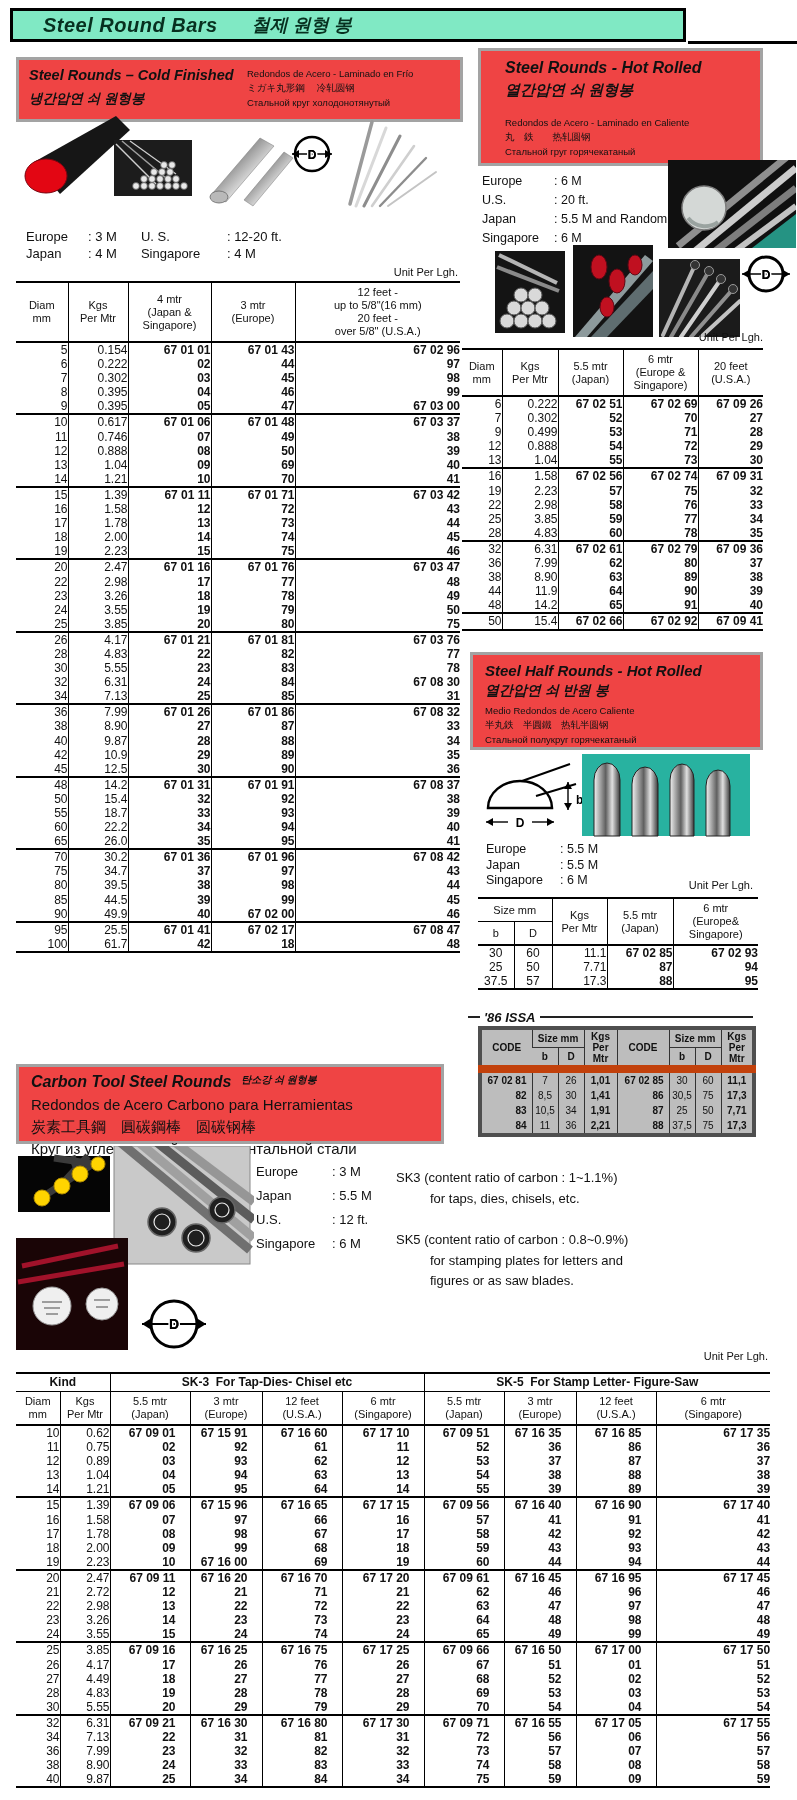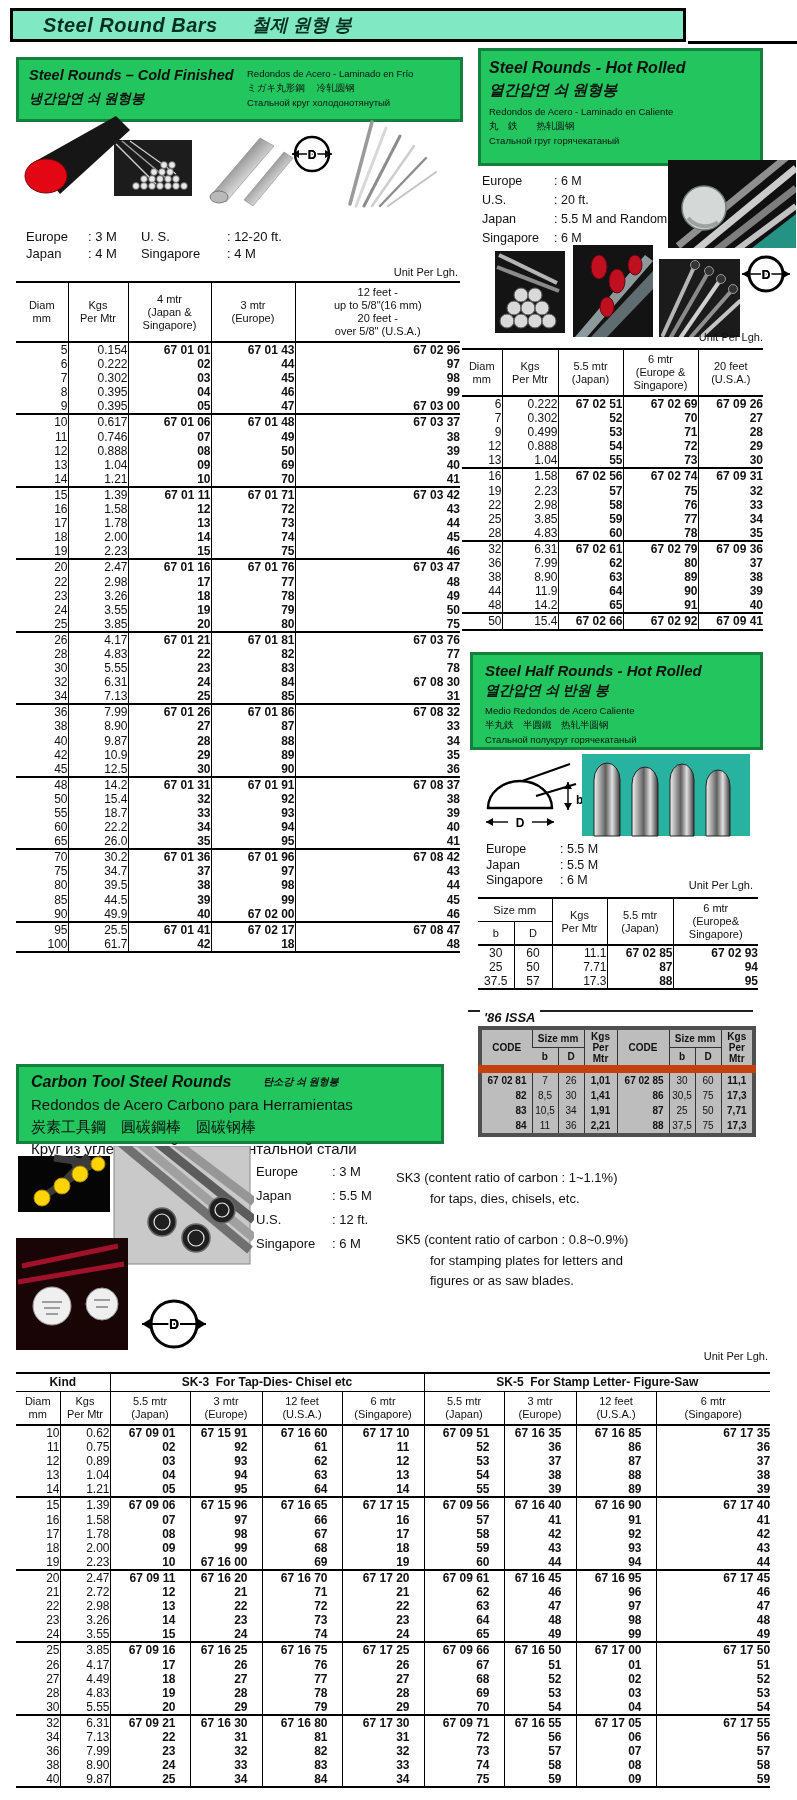--- a/index.html
+++ b/index.html
@@ -4,21 +4,21 @@
 <style>
   html,body{margin:0;padding:0}
   body{position:relative;width:797px;height:1800px;background:#fff;overflow:hidden;
        font-family:"Liberation Sans","DejaVu Sans",sans-serif;color:#111}
   .abs{position:absolute}
   .banner{left:10px;top:8px;width:676px;height:34px;background:#80e9c4;border:3px solid #000;
           display:flex;align-items:center;gap:34px;padding-left:30px;box-sizing:border-box}
   .banner .t1{font-size:20px;font-weight:bold;font-style:italic;color:#07301f;letter-spacing:.5px}
   .banner .t2{font-size:18px;font-weight:bold;font-style:italic;color:#07301f}
   .rule{background:#000}
-  .secbox{background:#22c55e;border:3px solid #15803d;box-sizing:border-box}
+  .secbox{background:#ef4444;border:3px solid #a3a3a3;box-sizing:border-box}
   .ml{white-space:pre-line}
   .ttl{font-weight:bold;font-style:italic}
   .sub{font-size:9.5px;line-height:1.5}
   .lenrow{display:flex;font-size:13px;line-height:17px}
   .lenrow .lab{flex:none}
   .unit{font-size:11px;text-align:right}
   table.data{border-collapse:collapse;table-layout:fixed;border-top:2px solid #000;border-bottom:2px solid #000}
   table.data th{font-weight:normal;text-align:center;vertical-align:middle;white-space:pre-line;
                 font-size:11px;line-height:13px;padding:3px 1px}
   table.data thead{border-bottom:2px solid #000}
@@ -40,21 +40,21 @@
   
   .issa-t{border-collapse:collapse;table-layout:fixed;background:#bdbdbd;border:4px solid #4f4f4f}
   .issa-t th{font-weight:bold;font-size:10px;line-height:11px;text-align:center;white-space:pre-line;padding:1px}
   .issa-t thead{border-bottom:2px solid #333}
   .issa-t tbody{border-top:8px solid #c2410c}
   .issa-t th+th,.issa-t td+td{border-left:1px solid #333}
   .issa-t td{font-size:10px;line-height:15px;padding:0;white-space:nowrap}
   .issa-t td.ic{font-weight:bold;text-align:right;padding-right:5px}
   .issa-t td.in{text-align:center}
   .issa-t td.ik{text-align:center;font-weight:bold}
-  .issaline{display:flex;align-items:flex-start}
+  .issaline{display:flex;align-items:center}
   .issaline .ln{border-bottom:2px solid #222;margin-bottom:2px}
   .issaline .lb{font-size:13px;font-weight:bold;font-style:italic;padding:0 4px}
   .dtxt{font:bold 12px "Liberation Sans",sans-serif}
 </style>
 </head>
 <body>
 
 <div class="abs banner">
   <span class="t1">Steel Round Bars</span>
   <span class="t2">철제 원형 봉</span>
@@ -489,24 +489,24 @@
       <tr>
         <td class="d">100</td>
         <td class="k">61.7</td>
         <td class="c">42</td>
         <td class="c">18</td>
         <td class="cu">48</td>
       </tr>
     </tbody>
   </table>
 
-<div class="abs secbox" style="left:478px;top:48px;width:285px;height:118px;padding:8px 8px">
+<div class="abs secbox" style="left:478px;top:48px;width:285px;height:118px;padding:8px 24px">
   <div class="ttl" style="font-size:16px">Steel Rounds - Hot Rolled</div>
   <div class="ttl" style="font-size:15px;margin-top:4px">열간압연 쇠 원형봉</div>
-  <div class="sub ml" style="margin-top:5px">Redondos de Acero - Laminado en Caliente
+  <div class="sub ml" style="margin-top:16px">Redondos de Acero - Laminado en Caliente
 丸　鉄　　热轧圆钢
 Стальной груг горячекатаный</div>
 </div>
 
 <div class="abs" style="left:482px;top:172px">
   <div class="lenrow" style="font-size:12.5px;line-height:19px">
       <span class="lab" style="width:72px">Europe</span>
       <span>: 6 M</span>
     </div>
   <div class="lenrow" style="font-size:12.5px;line-height:19px">
@@ -917,21 +917,21 @@
         <td class="ik">2,21</td>
         <td class="ic">88</td>
         <td class="in">37,5</td>
         <td class="in">75</td>
         <td class="ik">17,3</td>
       </tr>
     </tbody>
   </table>
 
 <div class="abs secbox" style="left:16px;top:1064px;width:428px;height:80px;padding:6px 12px">
-  <div style="display:flex;align-items:center;gap:32px">
+  <div style="display:flex;align-items:flex-start;gap:10px">
     <span class="ttl" style="font-size:16px">Carbon Tool Steel Rounds</span>
     <span class="ttl" style="font-size:10px">탄소강 쇠 원형봉</span>
   </div>
   <div class="sub ml" style="margin-top:3px;font-size:15px;line-height:1.45">Redondos de Acero Carbono para  Herramientas
 炭素工具鋼　圓碳鋼棒　圆碳钢棒
 Круг из углеродистой инструментальной стали</div>
 </div>
 
 <svg class="abs" style="left:14px;top:1146px" width="240" height="215" viewBox="0 0 240 215">
   <g>

